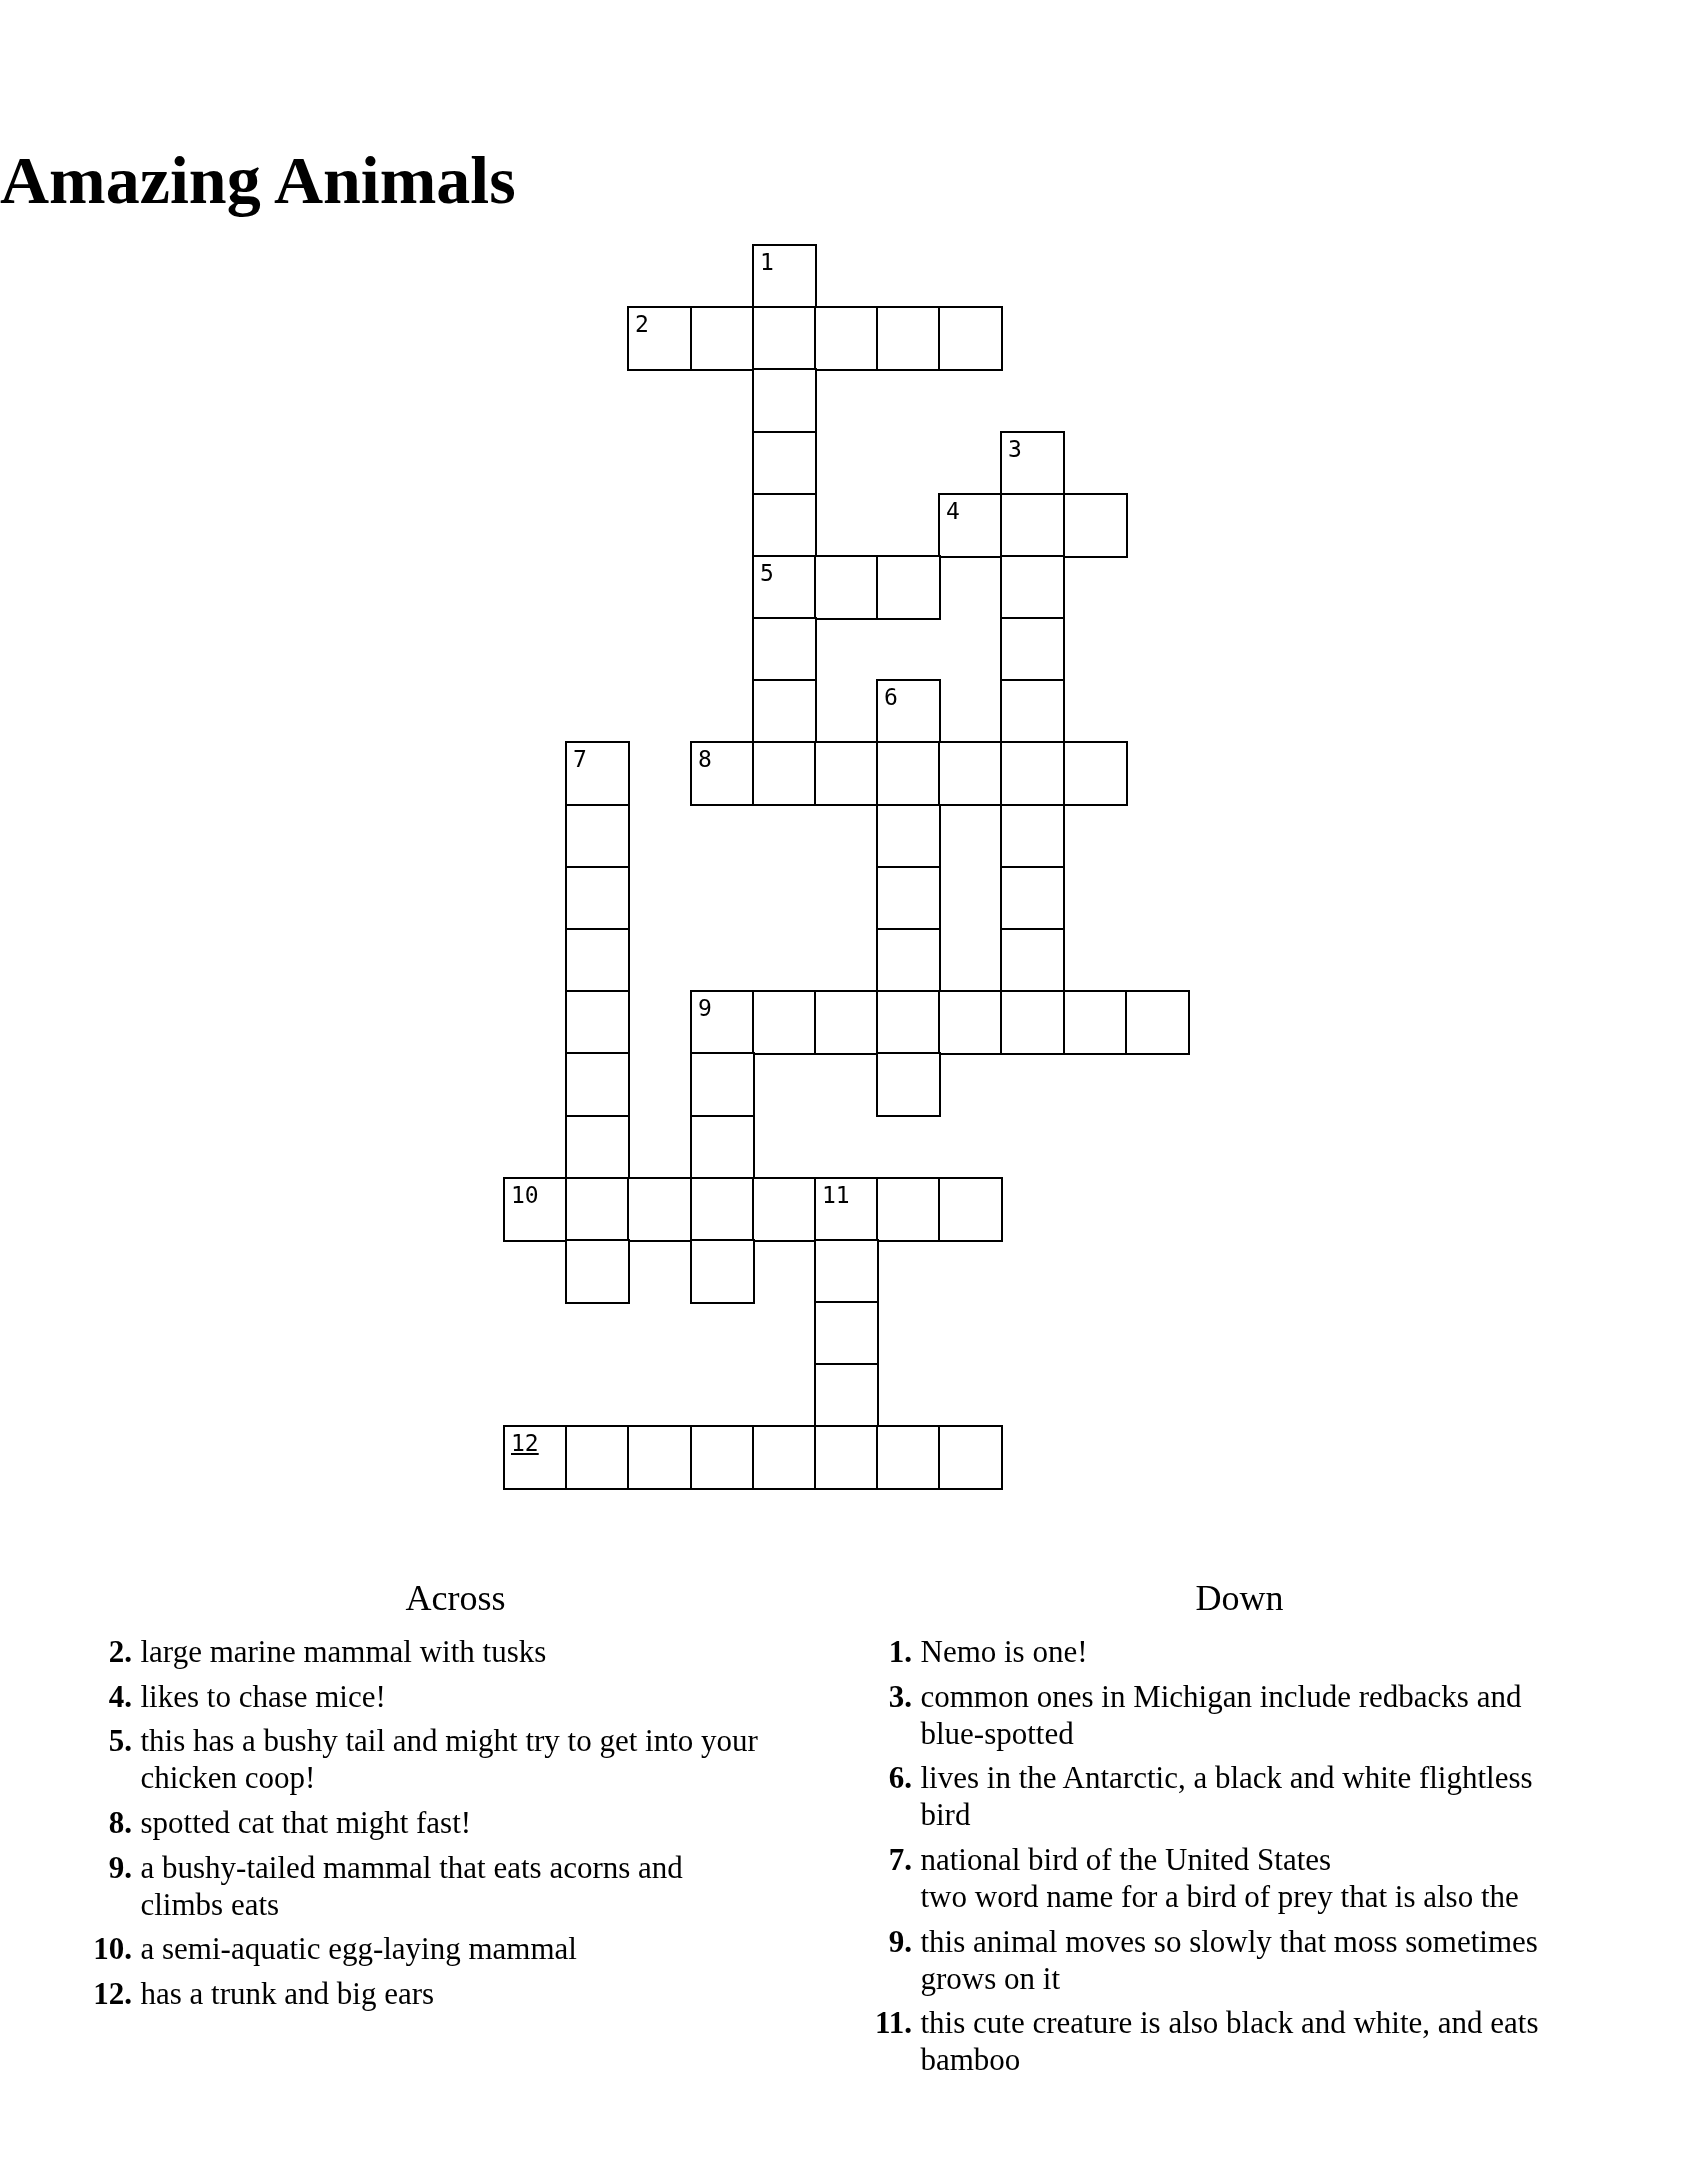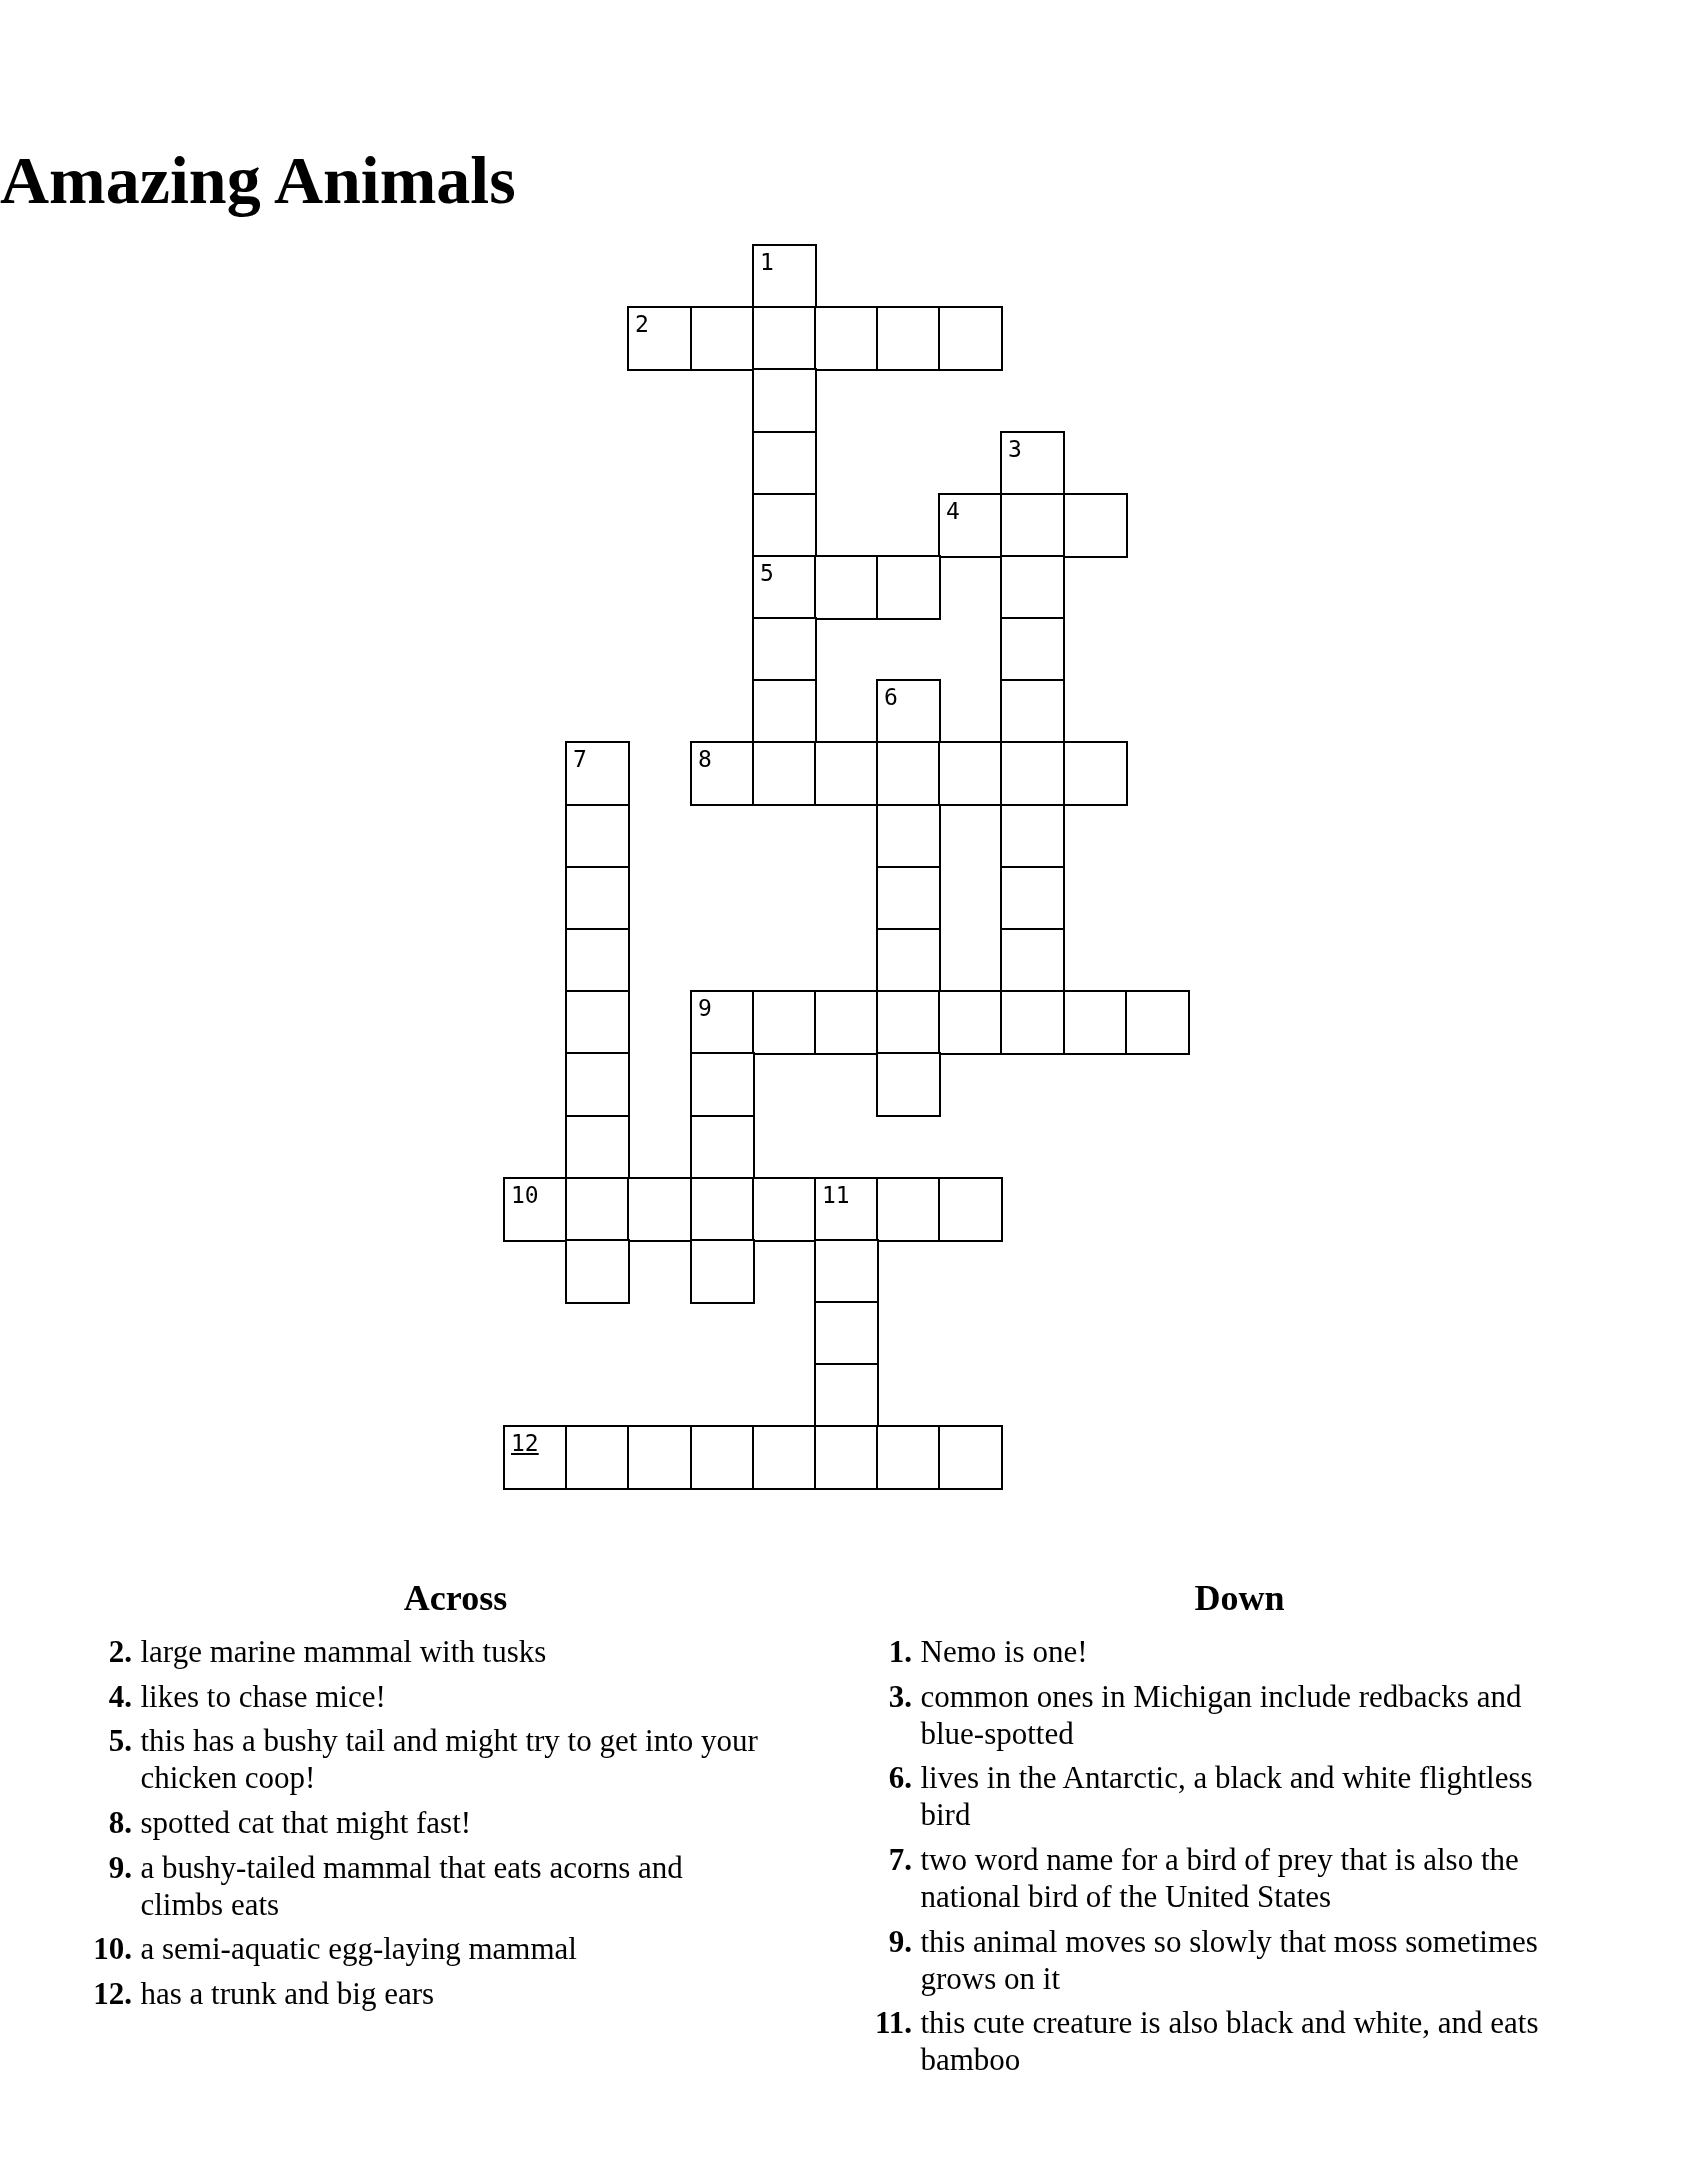--- a/index.html
+++ b/index.html
@@ -17,21 +17,21 @@
     border:2.6px solid #000;background:#fff;
   }
   .cellnum{
     display:block;padding:5.1px 0 0 6px;
     font-family:"DejaVu Sans Mono","Liberation Mono",monospace;
     font-size:23px;line-height:1;color:#000;
   }
   .clues{position:absolute;top:1578px;}
   .clues .heading{
     margin:0 0 13.6px 0;text-align:center;
-    font-size:36px;font-weight:bold;line-height:1.15;
+    font-size:36px;font-weight:normal;line-height:1.15;
   }
   .across{left:72px;width:767px;}
   .down{left:852px;width:775px;}
   .clue{display:flex;margin:0 0 7.7px 0;font-size:31px;line-height:37px;}
   .clue-num{flex:none;width:60px;margin-right:8.5px;text-align:right;font-weight:bold;}
   .clue-text{flex:1;}
 </style>
 </head>
 <body>
 
@@ -209,22 +209,22 @@
         <div class="clue">
           <span class="clue-num">6.</span>
           <div class="clue-text">
             <div>lives in the Antarctic, a black and white flightless</div>
             <div>bird</div>
           </div>
         </div>
         <div class="clue">
           <span class="clue-num">7.</span>
           <div class="clue-text">
+            <div>national bird of the United States</div>
             <div>two word name for a bird of prey that is also the</div>
-            <div>national bird of the United States</div>
           </div>
         </div>
         <div class="clue">
           <span class="clue-num">9.</span>
           <div class="clue-text">
             <div>this animal moves so slowly that moss sometimes</div>
             <div>grows on it</div>
           </div>
         </div>
         <div class="clue">

